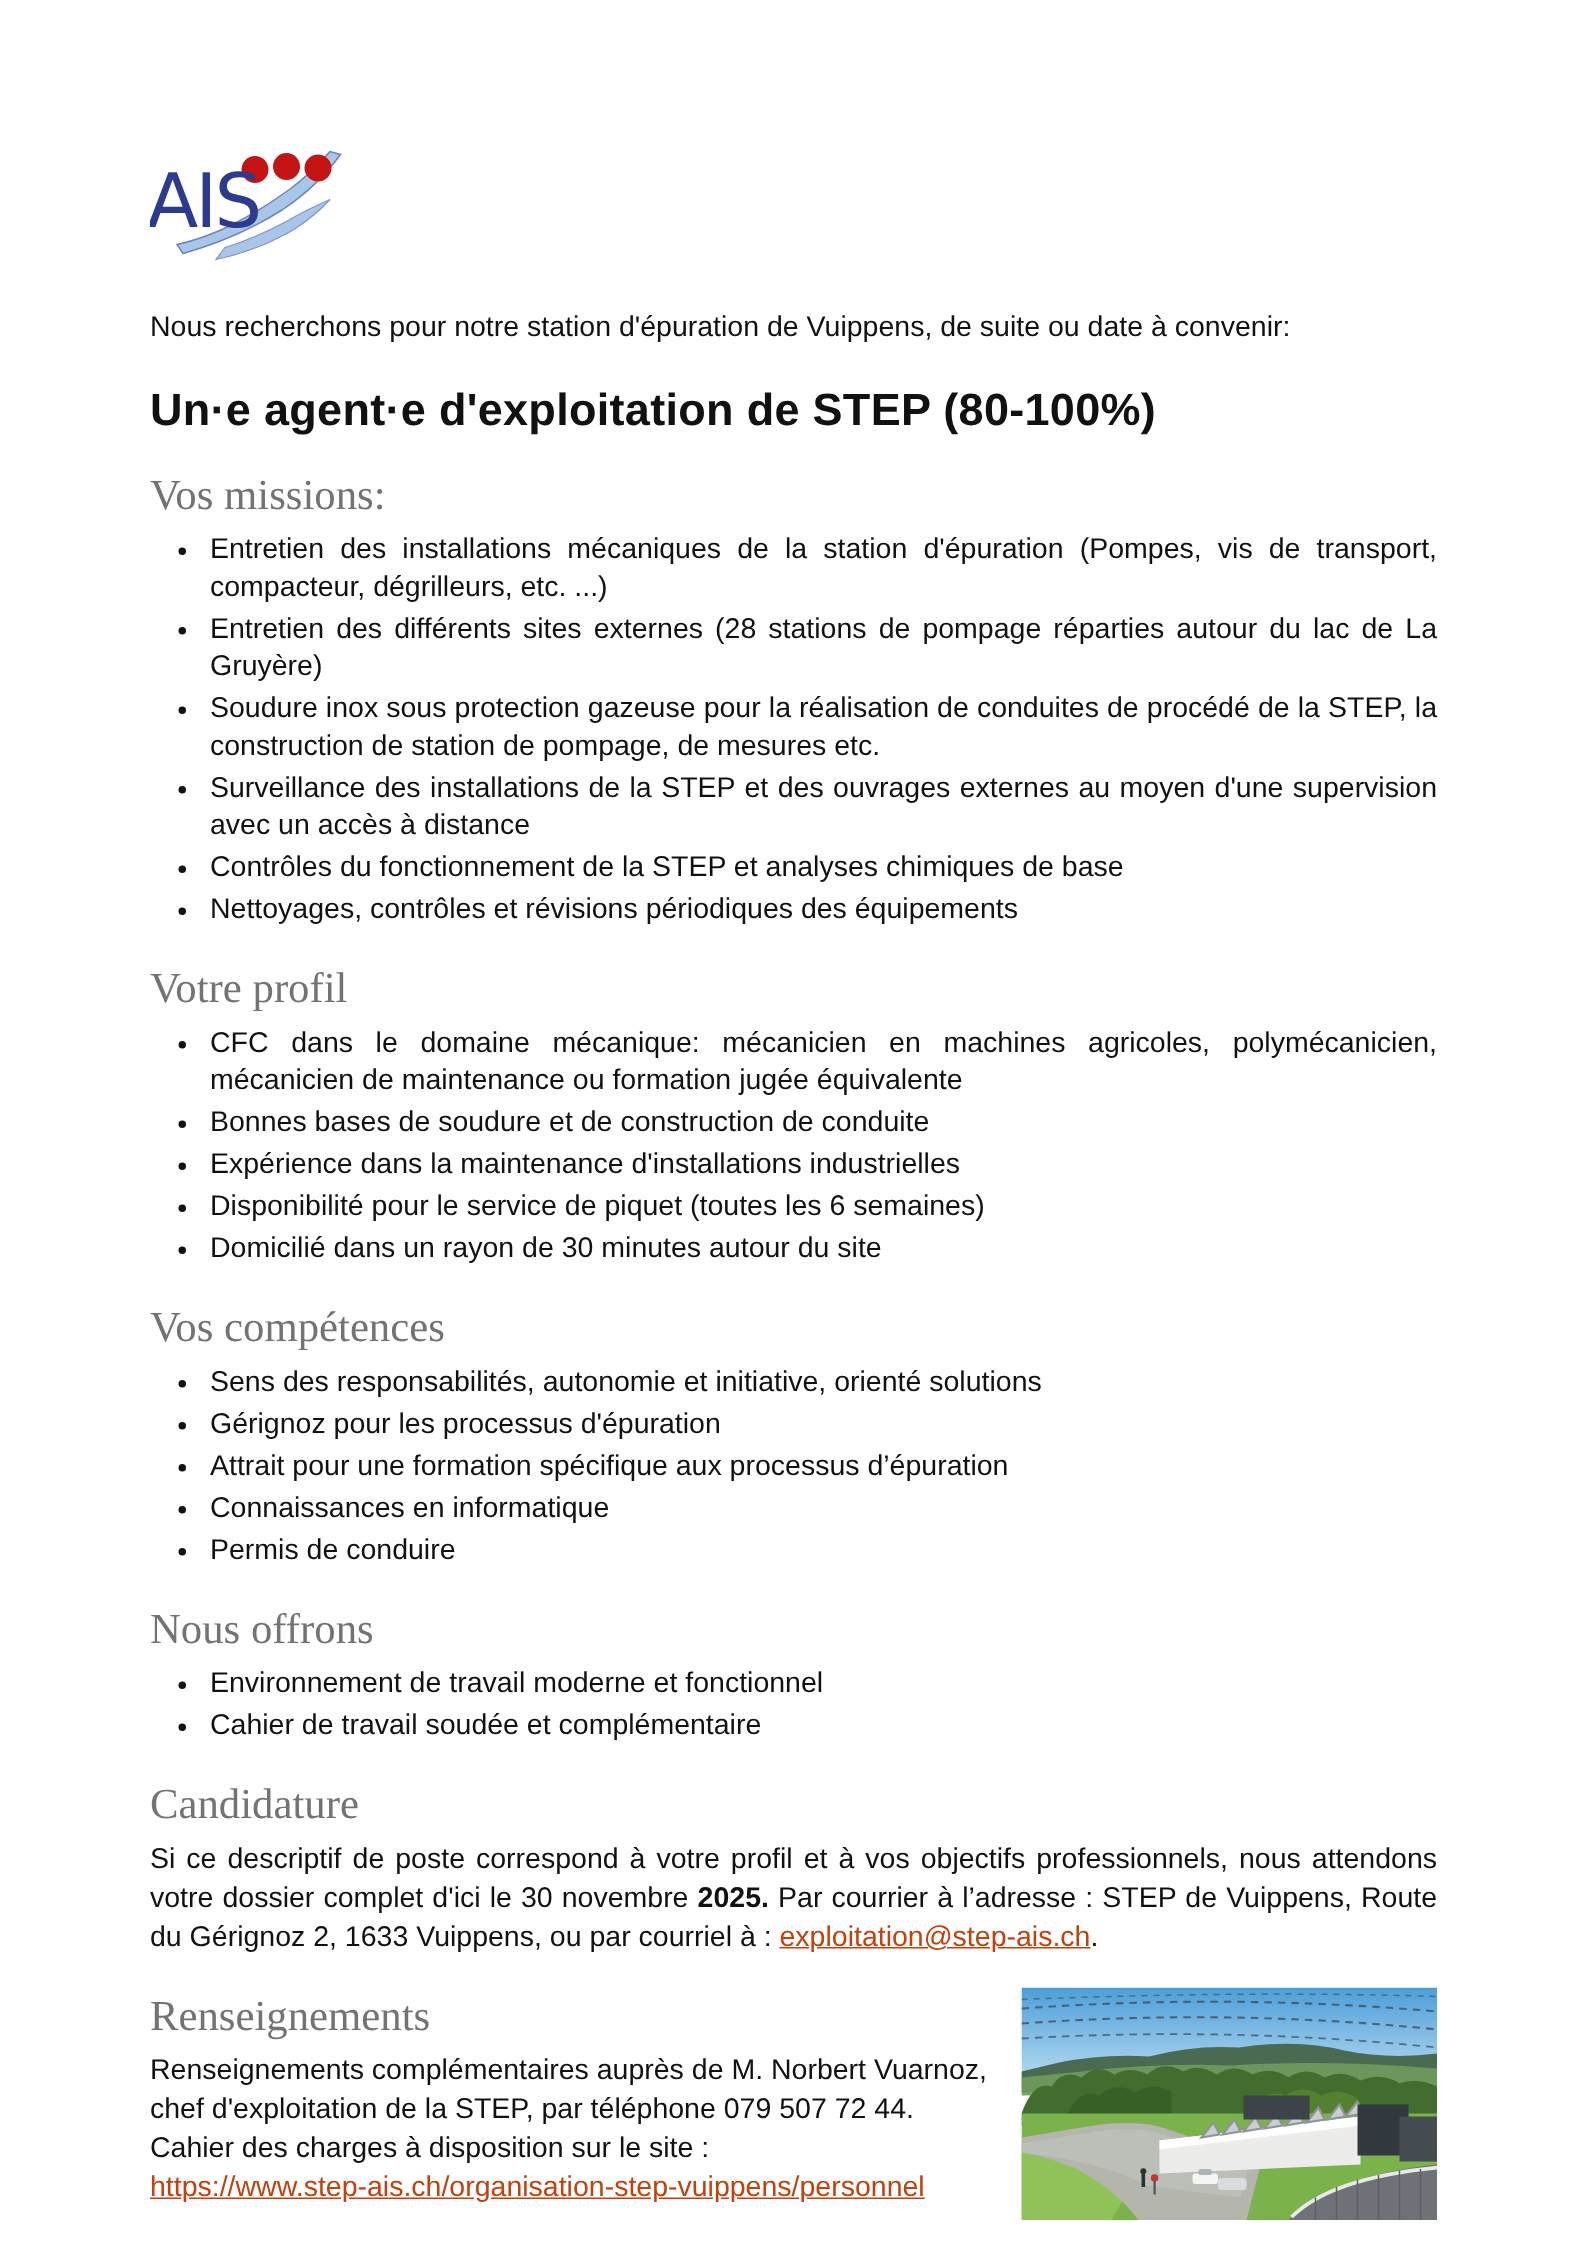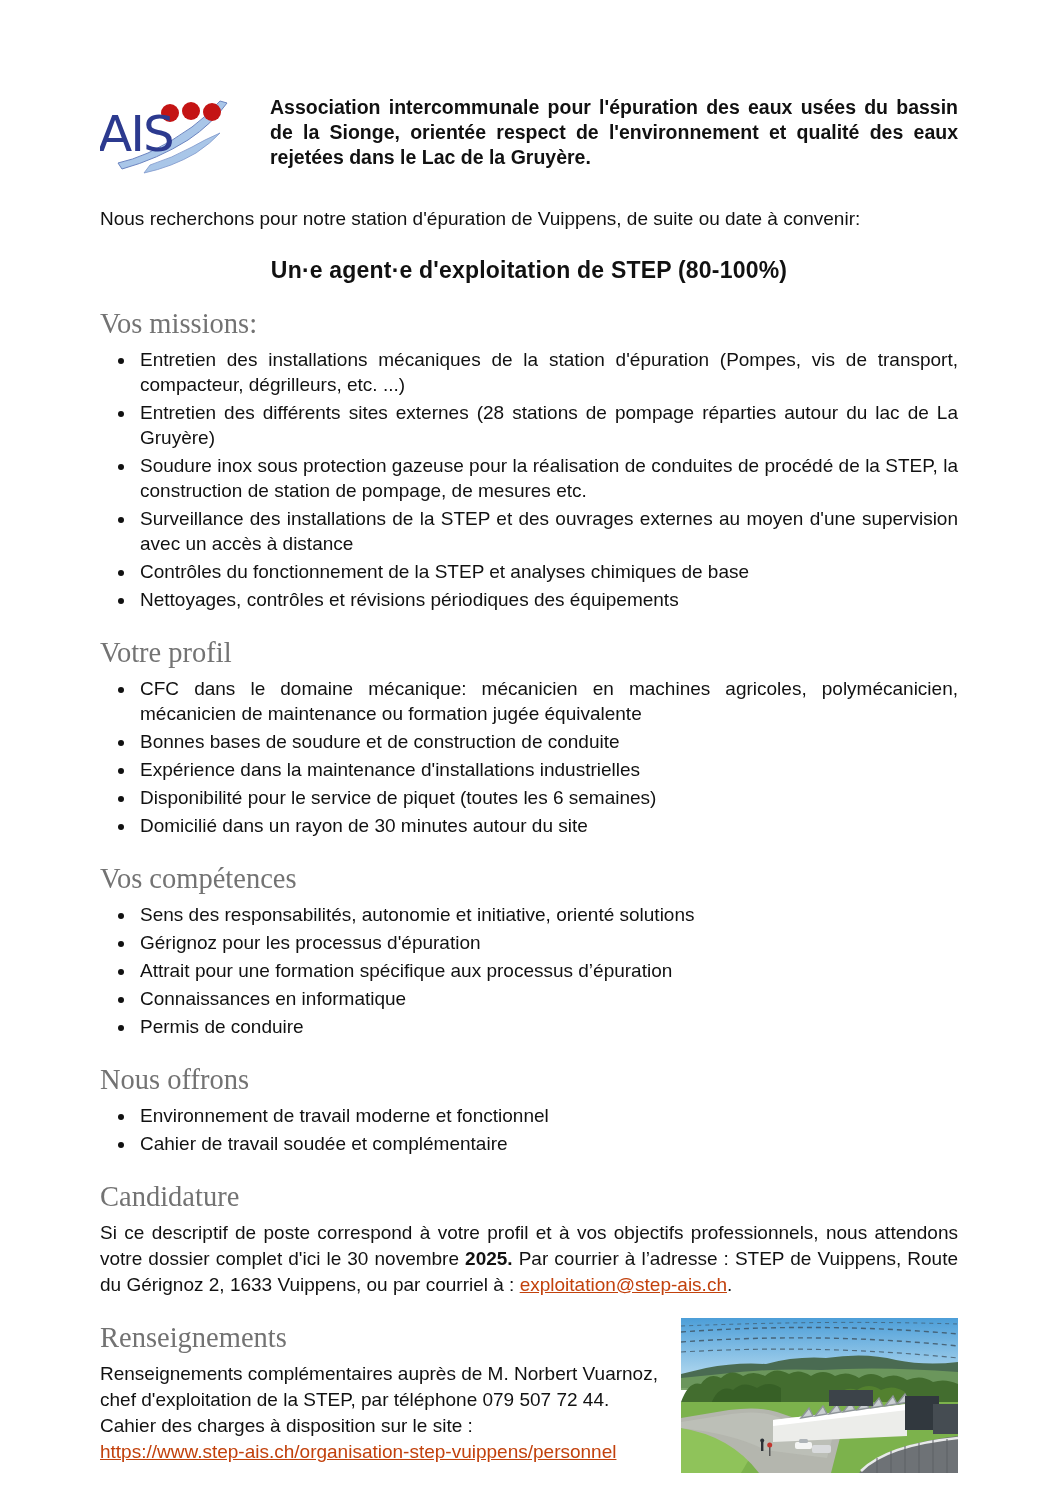--- a/index.html
+++ b/index.html
@@ -9,34 +9,33 @@
     width:1058px; height:1497px;
     margin:0 auto;
     background:#fff;
     padding:95px 100px 0 100px;
     font-family:"Liberation Sans", sans-serif;
     color:#111;
     font-size:19px;
     overflow:hidden;
   }
   
-  .header-row { display:flex; align-items:flex-start; gap:38px; }
+  .header-row { display:flex; align-items:flex-start; gap:23px; }
   .logo-box { width:132px; height:80px; flex:0 0 auto; }
   .tagline {
     width:705px;
     font-weight:bold;
     font-size:19.5px;
     line-height:25px;
     text-align:justify;
   }
   .intro { margin-top:31px; line-height:25px; }
   .job-title {
     margin-top:26px;
-    text-align:center;
-    font-size:23px;
+    font-size:30px;
     font-weight:bold;
     letter-spacing:0.2px;
   }
   h2.sec {
     font-family:"Liberation Serif", "DejaVu Serif", serif;
     font-weight:normal;
     font-size:28.5px;
     color:#737373;
     margin:25px 0 7px 0;
     line-height:32px;
@@ -72,21 +71,20 @@
         <path d="M22 74 Q58 64 88 45 Q112 29 127 8 L120 6 Q106 22 92 32 Q70 48 48 58 Q32 65 18 68 Z" fill="#a9c6e8" stroke="#6b84c0" stroke-width="1"></path>
         <path d="M44 78 Q72 72 96 58 Q111 48 120 38 Q104 45 92 52 Q72 63 50 70 Z" fill="#a9c6e8" stroke="#7e97cb" stroke-width="0.8"></path>
 
         <circle cx="70" cy="18" r="9" fill="#c41414"></circle>
         <circle cx="91" cy="16" r="9" fill="#c41414"></circle>
         <circle cx="112" cy="17" r="9" fill="#c41414"></circle>
 
         <text x="-2" y="56" font-family="'DejaVu Sans', sans-serif" font-size="50" fill="#2c3a8f" letter-spacing="-2">AIS</text>
       </svg>
     </div>
-    <p class="tagline">Association intercommunale pour l'épuration des eaux usées du bassin de la Sionge, orientée respect de l'environnement et qualité des eaux rejetées dans le Lac de la Gruyère.</p>
   </div>
 
   <p class="intro">Nous recherchons pour notre station d'épuration de Vuippens, de suite ou date à convenir:</p>
 
   <p class="job-title">Un·e agent·e d'exploitation de STEP (80-100%)</p>
 
   <h2 class="sec first">Vos missions:</h2>
   <ul class="bullets">
     <li>Entretien des installations mécaniques de la station d'épuration (Pompes, vis de transport, compacteur, dégrilleurs, etc. ...)</li>
     <li>Entretien des différents sites externes (28 stations de pompage réparties autour du lac de La Gruyère)</li>

